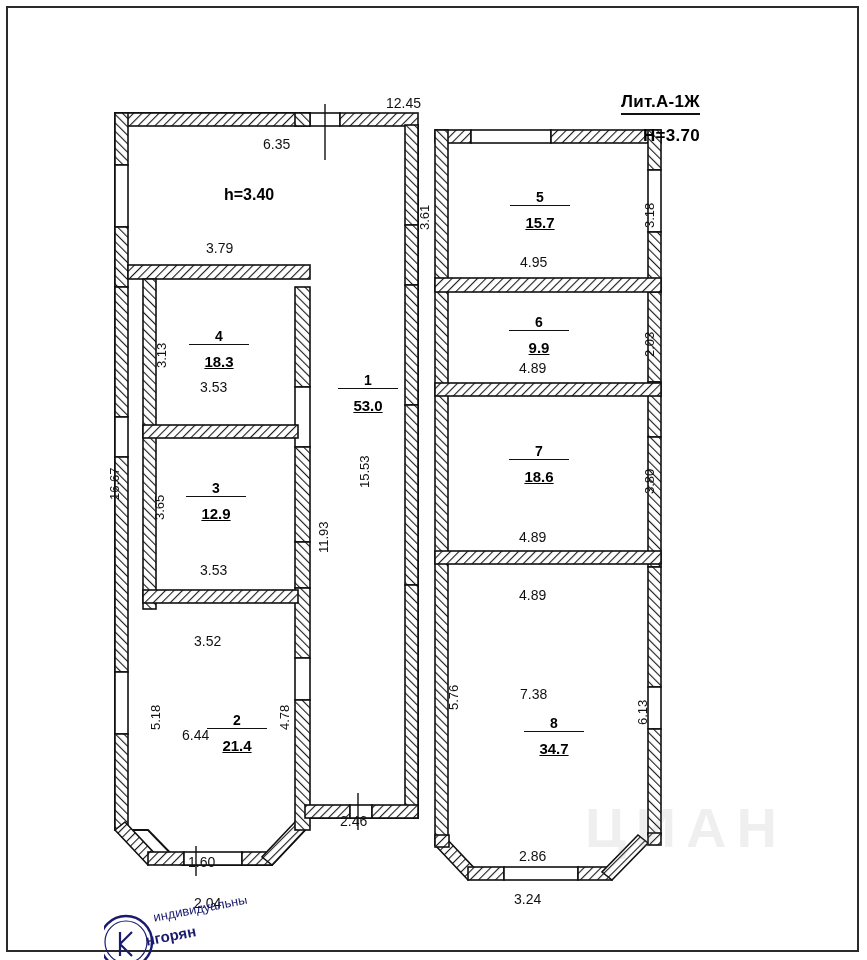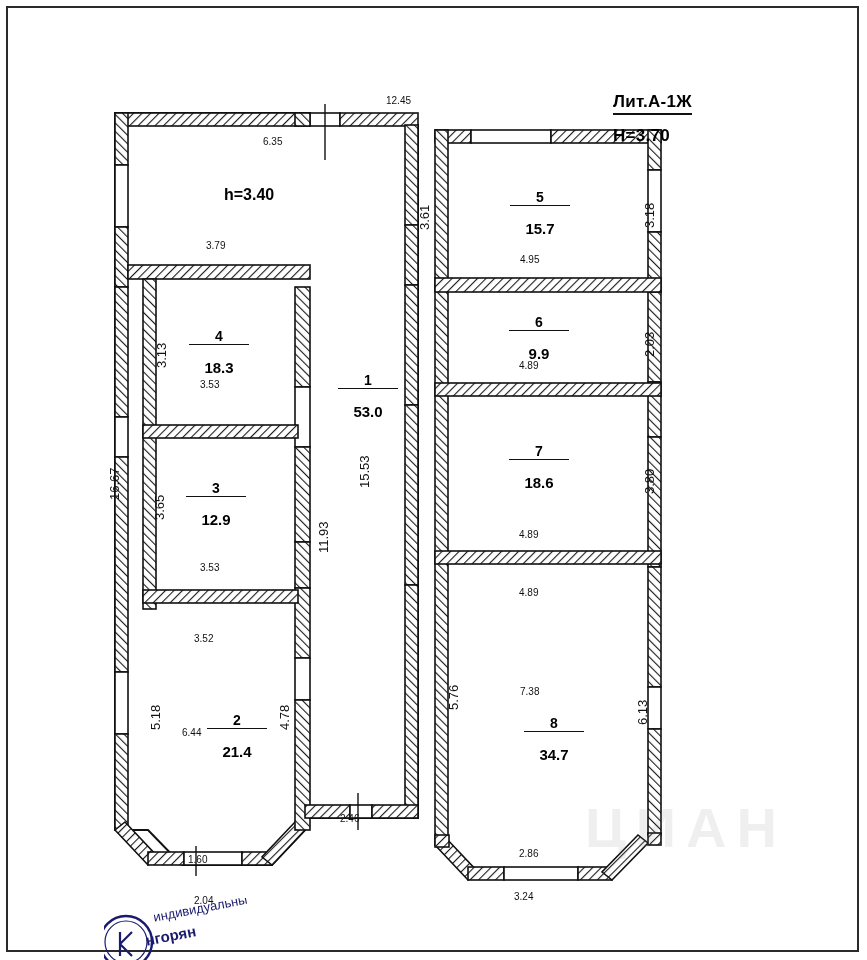--- a/index.html
+++ b/index.html
@@ -35,49 +35,50 @@
     left: 0; top: 0;
   }
   .lbl {
     position: absolute;
     font-family: "Liberation Sans", sans-serif;
     color: #111;
     white-space: nowrap;
     line-height: 1.05;
   }
   .dim {
-    font-size: 10px;
+    font-size: 14px;
   }
   .dim-v {
     font-size: 13px;
     transform-origin: 0 0;
   }
   .room-num {
     font-size: 14px;
     font-weight: 700;
     text-align: center;
   }
   .room-area {
     font-size: 15px;
     font-weight: 700;
     text-align: center;
     border-top: 1.4px solid #111;
-    padding-top: 14px;
+    padding-top: 8px;
+    text-decoration: underline;
   }
   .room-box {
     position: absolute;
     width: 60px;
     margin-left: -30px;
     text-align: center;
   }
   .title-block {
     position: absolute;
-    right: 175px;
+    right: 167px;
     top: 92px;
-    text-align: left;
+    text-align: right;
     font-weight: 700;
     font-size: 17px;
   }
   .title-block .t1 {
     border-bottom: 2px solid #111;
     padding-bottom: 1px;
     letter-spacing: 0.3px;
   }
   .title-block .t2 {
     padding-top: 11px;

